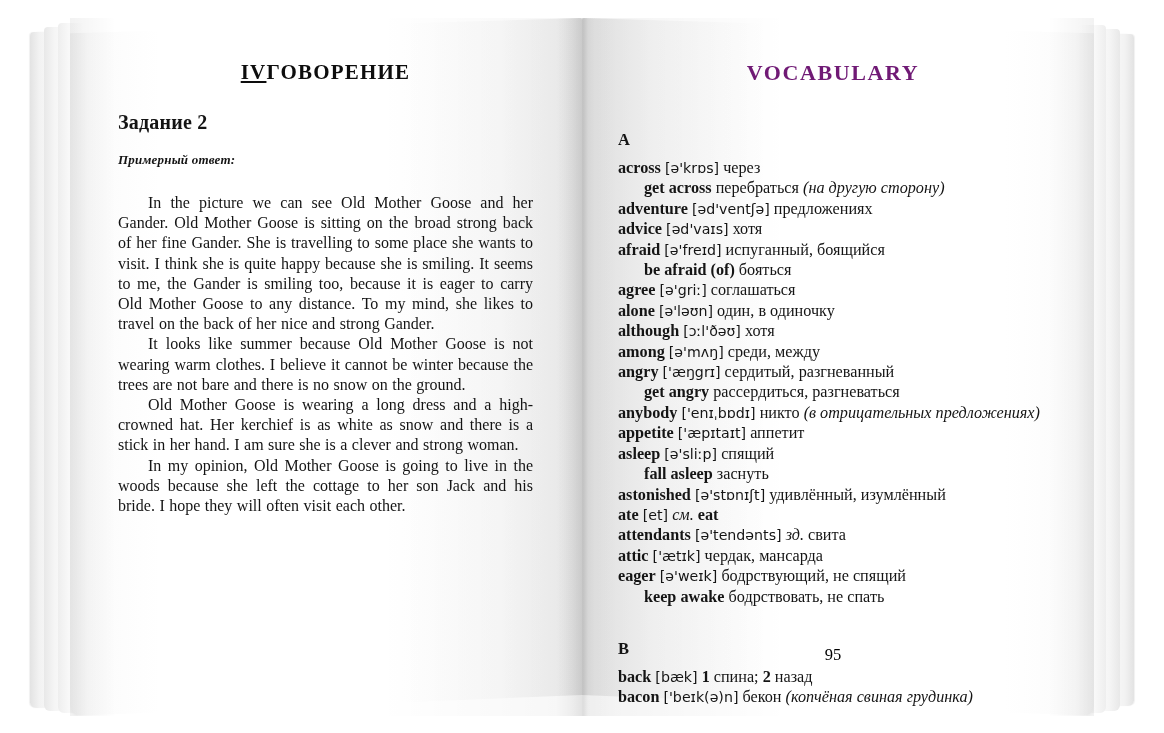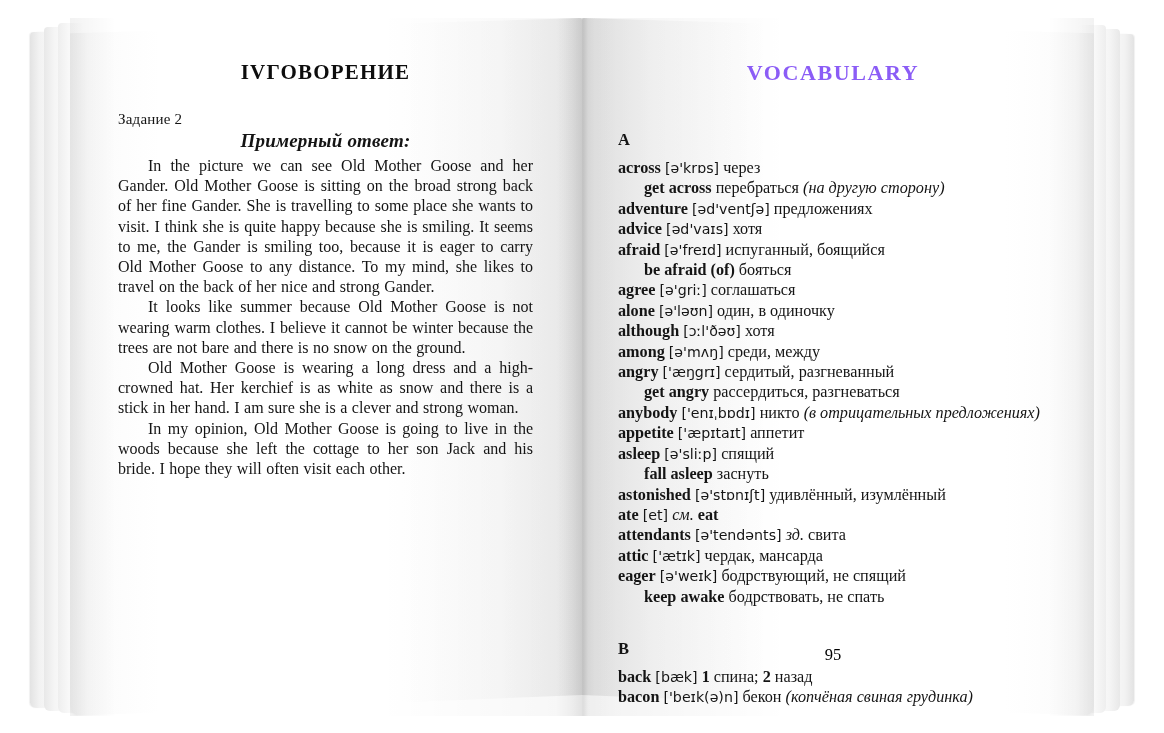--- a/index.html
+++ b/index.html
@@ -120,55 +120,54 @@
   .page-right-content { left: 618px; top: 60px; width: 430px; }
 
   .heading {
     text-align: center;
     font-weight: bold;
     font-size: 21px;
     letter-spacing: 1.2px;
     margin: 0 0 26px 0;
     color: #0d0d0d;
   }
-  .heading-roman { margin-right: 0; }
+  .heading-roman { margin-right: 0; text-decoration: underline; }
 
   .task-title {
-    font-weight: normal;
-    font-size: 15px;
-    margin: 0 0 2px 0;
+    font-weight: bold;
+    font-size: 20px;
+    margin: 0 0 18px 0;
     letter-spacing: .2px;
   }
   .task-sub {
     font-weight: bold;
     font-style: italic;
-    font-size: 19px;
-    margin: 0 0 4px 0;
+    font-size: 13px;
+    margin: 0 0 25px 0;
     letter-spacing: .2px;
-    text-align: center;
   }
 
   .para {
     margin: 0;
     font-size: 16px;
     line-height: 20.2px;
     text-align: justify;
     text-indent: 30px;
     text-justify: inter-word;
     word-spacing: .5px;
   }
 
   
   .vocab-heading {
     text-align: center;
     font-weight: bold;
     font-size: 22px;
     letter-spacing: 1.6px;
     margin: 0 0 44px 0;
-    color: #8b5cf6;
+    color: #701a75;
   }
   .letter-head {
     font-weight: bold;
     font-size: 16.5px;
     margin: 0 0 8px 0;
   }
   .letter-head.second { margin-top: 32px; }
   .entry {
     font-size: 16.2px;
     line-height: 20.4px;

